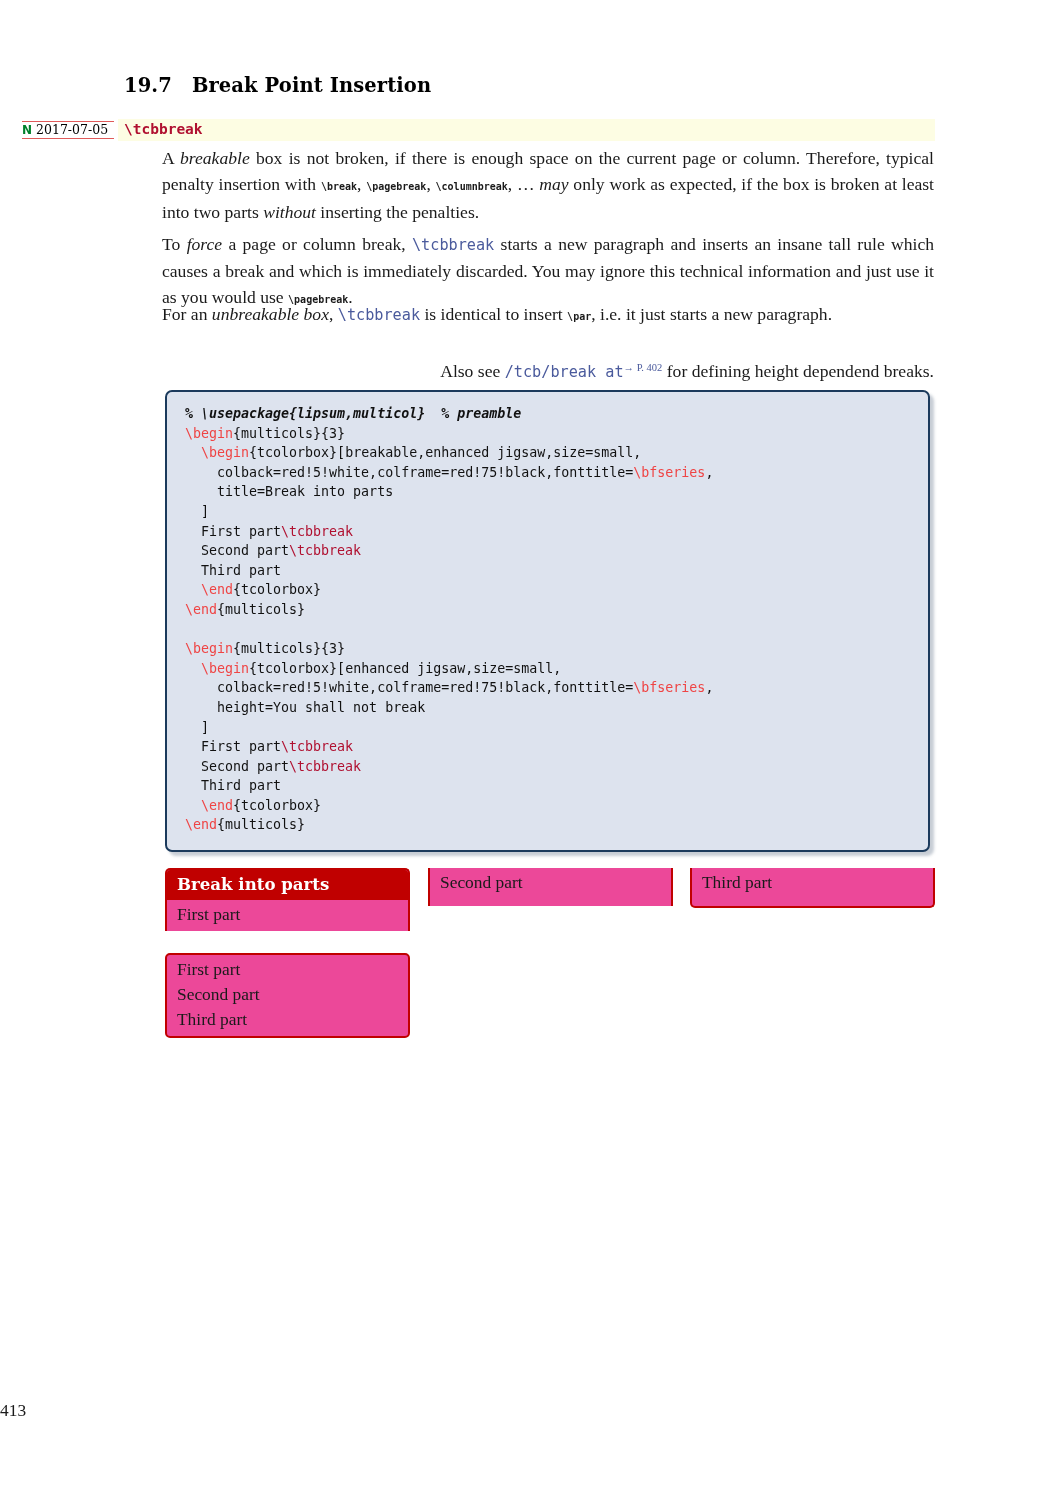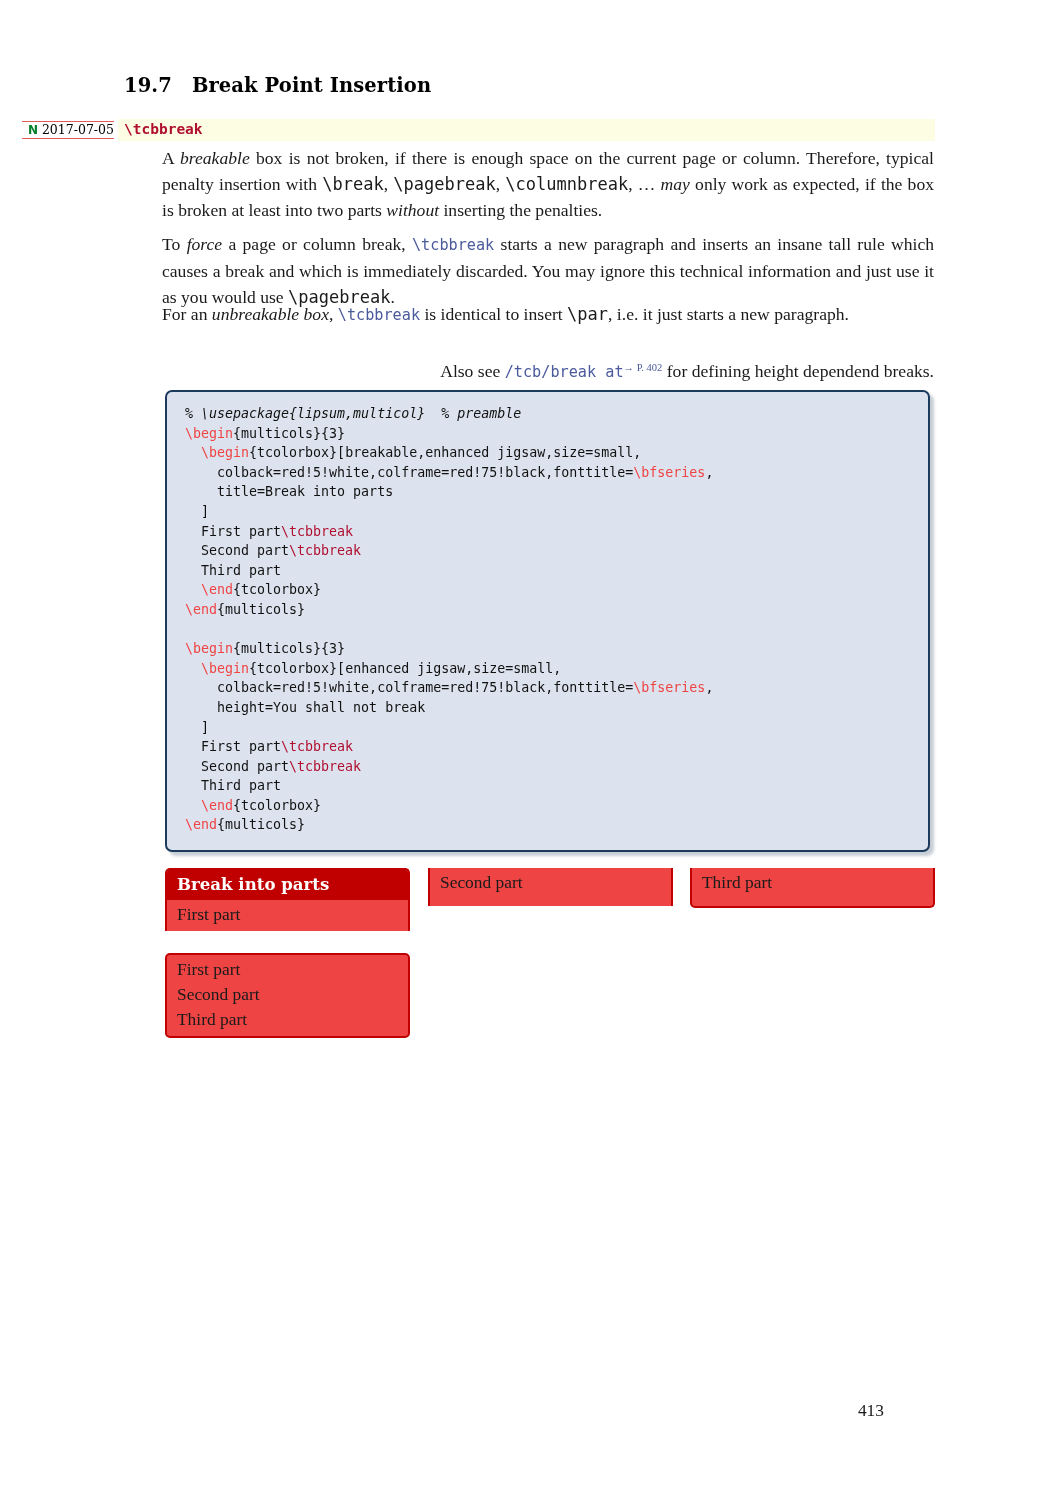--- a/index.html
+++ b/index.html
@@ -34,21 +34,21 @@
   #margin-marker {
     position: absolute;
     left: 22px;
     top: 121px;
     width: 92px;
     border-top: 1.6px solid #e05a5a;
     border-bottom: 1.6px solid #e05a5a;
     font-family: "DejaVu Serif", serif;
     font-size: 12.5px;
     line-height: 15px;
-    text-align: right;
+    text-align: left;
     white-space: nowrap;
   }
   #margin-marker .nflag {
     color: #00802b;
     font-weight: bold;
     font-family: "DejaVu Sans", sans-serif;
     font-size: 12px;
   }
 
   
@@ -77,22 +77,22 @@
     left: 162px;
     width: 772px;
     font-size: 17.6px;
     line-height: 25.8px;
     text-align: justify;
     color: #1a1a1a;
   }
   .para i { font-style: italic; }
   .tt {
     font-family: "DejaVu Sans Mono", monospace;
-    font-size: 17px;
-    font-weight: normal;
+    font-size: 10px;
+    font-weight: bold;
   }
   .ttlink {
     font-family: "DejaVu Sans Mono", monospace;
     font-size: 15.2px;
     color: #4a5a9c;
   }
   .pref {
     font-size: 10.5px;
     vertical-align: 0.55em;
     color: #4a5a9c;
@@ -123,27 +123,27 @@
     left: 185px;
     top: 404px;
     font-family: "DejaVu Sans Mono", monospace;
     font-size: 13.3px;
     line-height: 19.6px;
     white-space: pre;
     color: #111111;
   }
   #code-listing .kw  { color: #ef4444; }
   #code-listing .cmd { color: #b01030; }
-  #code-listing .cm  { font-style: italic; color: #111111; }
+  #code-listing .cm  { font-style: italic; color: #111111; font-weight: bold; }
 
   
   .rbox {
     position: absolute;
     box-sizing: border-box;
-    background: #ef4444;
+    background: #ec4899;
     font-size: 17.4px;
   }
   .rbox .rtitle {
     background: #c00000;
     color: #ffffff;
     font-family: "DejaVu Serif", serif;
     font-weight: bold;
     font-size: 16.6px;
     padding: 3px 10px 4px 10px;
     line-height: 23px;
@@ -196,21 +196,21 @@
     border-radius: 5px;
     overflow: hidden;
   }
 
   
   #page-number {
     position: absolute;
     left: 0;
     top: 1400px;
     width: 884px;
-    text-align: right;
+    text-align: left;
     font-size: 17.4px;
     color: #1a1a1a;
   }
 </style>
 </head>
 <body>
 
 <div id="section-heading">
   <span class="num">19.7</span><span>Break Point Insertion</span>
 </div>

